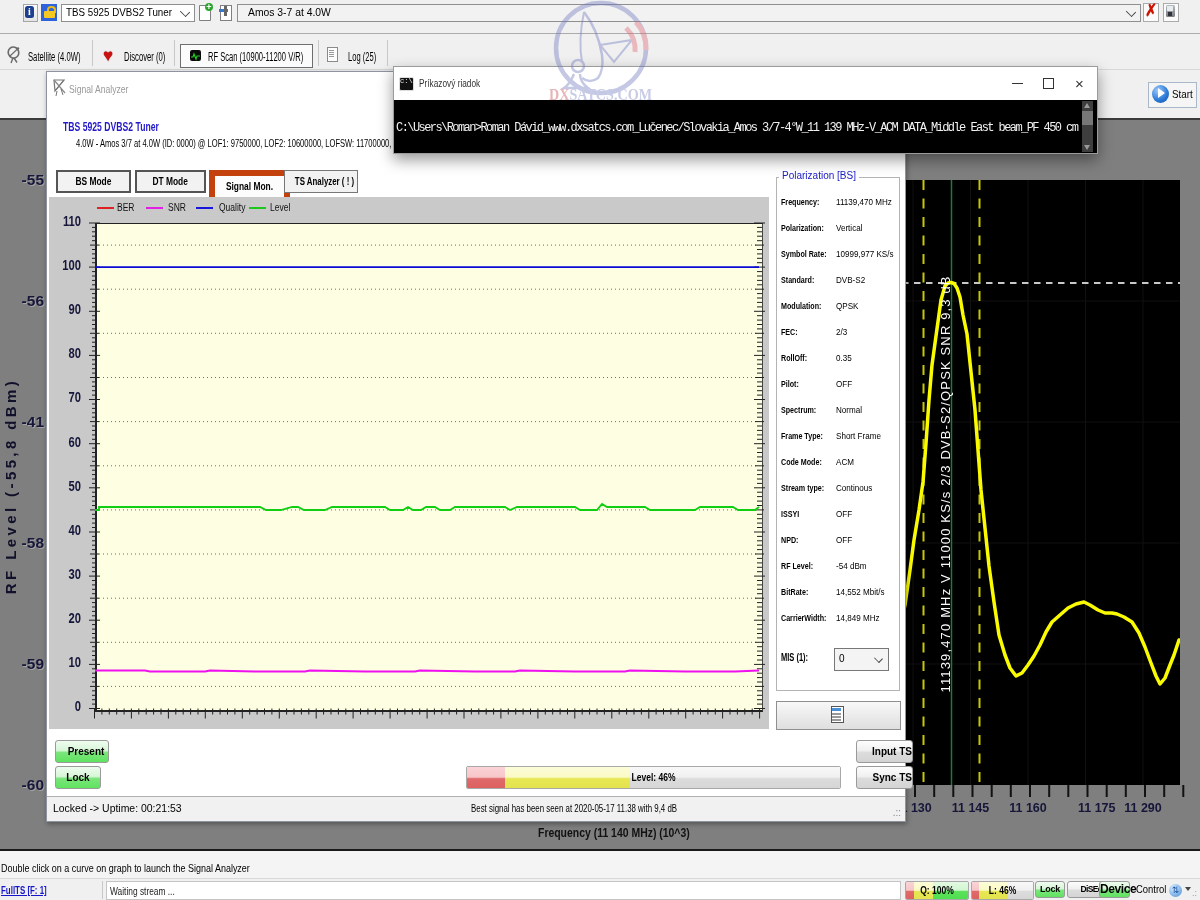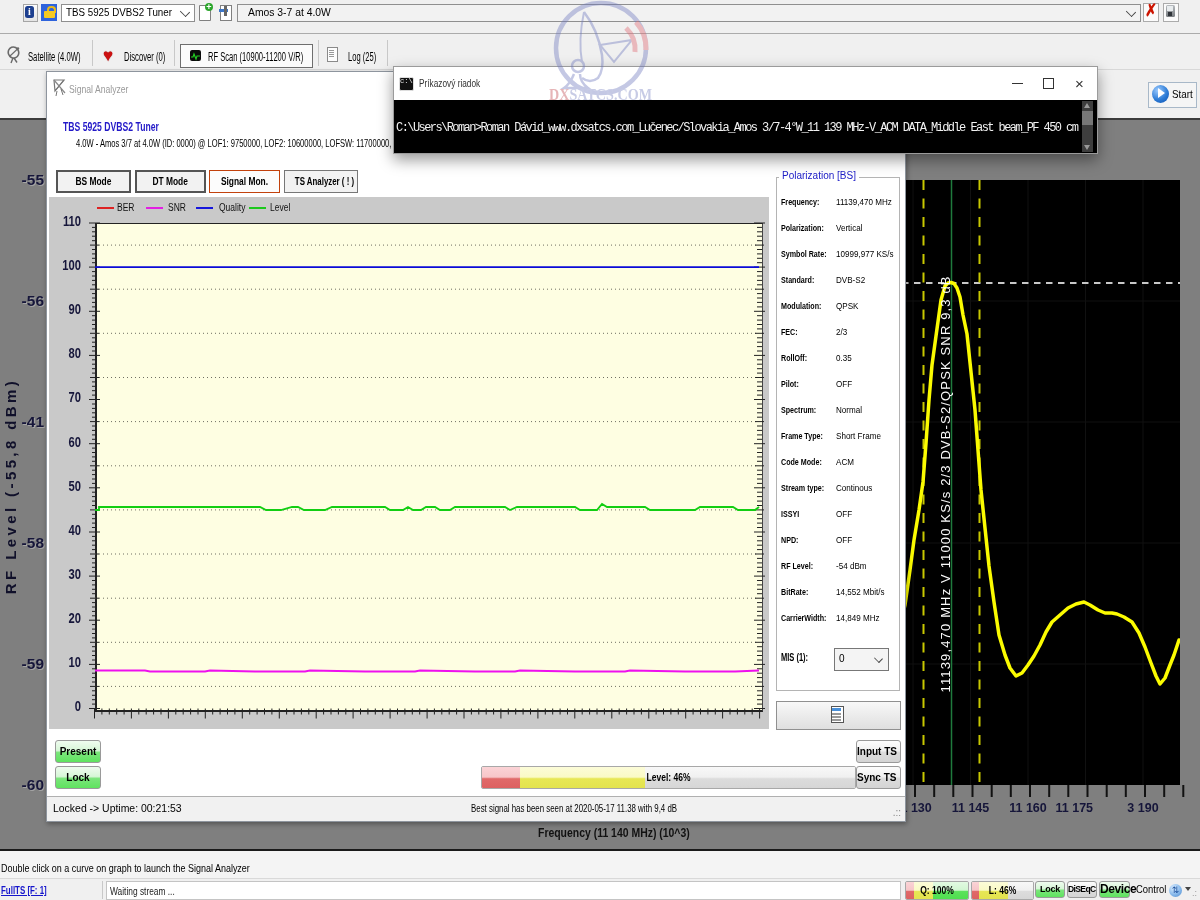--- a/index.html
+++ b/index.html
@@ -1,20 +1,20 @@
 <!DOCTYPE html>
 <html><head><meta charset="utf-8">
 <style>
 html,body{margin:0;padding:0;}
 body{width:1200px;height:900px;position:relative;overflow:hidden;background:#F0F0F0;
   font-family:"Liberation Sans",sans-serif;}
 .abs{position:absolute;}
 .sxl{transform-origin:left center;}
 .btn-green{background:linear-gradient(#EFFCEF 0%,#D7F6D7 45%,#7BE57B 55%,#5FE35F 100%);border:1px solid #9A9A9A;border-radius:3px;text-align:center;font-size:10px;font-weight:bold;color:#000;line-height:21px;}
-.btn-gray{background:linear-gradient(#FDFDFD 0%,#F0F0F0 45%,#DCDCDC 55%,#D4D4D4 100%);border:1px solid #9A9A9A;border-radius:3px;text-align:left;font-size:10px;font-weight:bold;color:#000;line-height:21px;}
+.btn-gray{background:linear-gradient(#FDFDFD 0%,#F0F0F0 45%,#DCDCDC 55%,#D4D4D4 100%);border:1px solid #9A9A9A;border-radius:3px;text-align:right;font-size:10px;font-weight:bold;color:#000;line-height:21px;padding-left:12px;}
 .meter{border:1px solid #A8A8A8;border-radius:2px;overflow:hidden;}
 .seg-red{background:linear-gradient(#FBD3D6 0%,#F7C6C9 48%,#E06A6A 56%,#DD6161 100%);}
 .seg-yellow{background:linear-gradient(#FCFCD8 0%,#FAFAC6 48%,#E7E755 56%,#E3E34E 100%);}
 .seg-green{background:linear-gradient(#E2FAE2 0%,#D2F6D2 48%,#5CE25C 56%,#4FDF4F 100%);}
 .seg-gray{background:linear-gradient(#F8F8F8 0%,#F0F0F0 48%,#DCDCDC 56%,#D6D6D6 100%);}
 .mtext{position:absolute;left:0;right:0;top:0;bottom:0;text-align:center;font-size:10px;font-weight:bold;color:#000;line-height:21px;transform:scale(.85,1);}
 .ylab2{position:absolute;width:30px;text-align:right;font-size:16px;font-weight:600;color:#16163A;transform:scale(.7,.95);transform-origin:right center;}
 .tpl{position:absolute;font-size:9.5px;font-weight:600;color:#000;transform:scale(.75,1);transform-origin:left center;white-space:nowrap;}
 .tpv{position:absolute;font-size:9.5px;color:#000;transform:scale(.85,1);transform-origin:left center;white-space:nowrap;}
 </style></head>
@@ -74,22 +74,22 @@
     <line x1="206.7" y1="0" x2="206.7" y2="12"></line>
       <line x1="225.8" y1="0" x2="225.8" y2="12"></line>
     <line x1="245" y1="0" x2="245" y2="12"></line>
       <line x1="264.2" y1="0" x2="264.2" y2="12"></line>
     <line x1="283.3" y1="0" x2="283.3" y2="12"></line>
   </g>
 </svg>
 <div class="abs xlab" style="left:883px;top:801px;width:60px;text-align:center;font-size:12.5px;font-weight:600;color:#16163A;">11 130</div>
 <div class="abs xlab" style="left:940.5px;top:801px;width:60px;text-align:center;font-size:12.5px;font-weight:600;color:#16163A;">11 145</div>
 <div class="abs xlab" style="left:998px;top:801px;width:60px;text-align:center;font-size:12.5px;font-weight:600;color:#16163A;">11 160</div>
-<div class="abs xlab" style="left:1055.5px;top:801px;width:60px;text-align:left;font-size:12.5px;font-weight:600;color:#16163A;">11 175</div>
-<div class="abs xlab" style="left:1113px;top:801px;width:60px;text-align:center;font-size:12.5px;font-weight:600;color:#16163A;">3 190</div>
+<div class="abs xlab" style="left:1055.5px;top:801px;width:60px;text-align:right;font-size:12.5px;font-weight:600;color:#16163A;">11 175</div>
+<div class="abs xlab" style="left:1113px;top:801px;width:60px;text-align:center;font-size:12.5px;font-weight:600;color:#16163A;">11 290</div>
 <div class="abs" style="left:538px;top:826px;font-size:12px;font-weight:bold;color:#111;white-space:nowrap;transform:scale(.87,1);transform-origin:left center;">Frequency (11 140 MHz) (10^3)</div>
 
 <div class="abs ylab" style="left:6px;top:170.5px;width:38px;text-align:right;font-size:15.5px;font-weight:700;color:#16163A;text-shadow:1px 1px 0 rgba(190,190,190,.6);">-55</div>
 <div class="abs ylab" style="left:6px;top:291.5px;width:38px;text-align:right;font-size:15.5px;font-weight:700;color:#16163A;text-shadow:1px 1px 0 rgba(190,190,190,.6);">-56</div>
 <div class="abs ylab" style="left:6px;top:412.5px;width:38px;text-align:right;font-size:15.5px;font-weight:700;color:#16163A;text-shadow:1px 1px 0 rgba(190,190,190,.6);">-41</div>
 <div class="abs ylab" style="left:6px;top:533.5px;width:38px;text-align:right;font-size:15.5px;font-weight:700;color:#16163A;text-shadow:1px 1px 0 rgba(190,190,190,.6);">-58</div>
 <div class="abs ylab" style="left:6px;top:654.5px;width:38px;text-align:right;font-size:15.5px;font-weight:700;color:#16163A;text-shadow:1px 1px 0 rgba(190,190,190,.6);">-59</div>
 <div class="abs ylab" style="left:6px;top:775.5px;width:38px;text-align:right;font-size:15.5px;font-weight:700;color:#16163A;text-shadow:1px 1px 0 rgba(190,190,190,.6);">-60</div>
 <div class="abs" style="left:-104px;top:478px;width:230px;height:16px;line-height:16px;transform:rotate(-90deg);transform-origin:center center;font-size:15px;font-weight:bold;color:#10102A;text-align:center;letter-spacing:3.4px;white-space:nowrap;">RF Level (-55,8 dBm)</div>
 
@@ -157,21 +157,21 @@
     <line x1="1" y1="1" x2="12" y2="14" stroke="#888" stroke-width="1.2"></line>
     <path d="M4,12 L3,17 M8,10 L10,16" stroke="#777" stroke-width="1"></path>
   </svg>
   <div class="abs sxl" style="left:22px;top:11px;font-size:11.5px;color:#9A9A9A;transform:scale(.75,1);white-space:nowrap;">Signal Analyzer</div>
 
   <div class="abs sxl" style="left:16px;top:47.5px;font-size:12px;font-weight:bold;color:#2319C8;transform:scale(.72,1);white-space:nowrap;">TBS 5925 DVBS2 Tuner</div>
   <div class="abs sxl" style="left:29px;top:65px;font-size:10.5px;color:#000;transform:scale(.72,1);white-space:nowrap;">4.0W - Amos 3/7 at 4.0W (ID: 0000) @ LOF1: 9750000, LOF2: 10600000, LOFSW: 11700000, LNB Power: ON</div>
 
   <div class="abs" style="left:9px;top:97.5px;width:71px;height:19px;background:#F2F2F2;border:2px solid #555;text-align:center;font-size:10.5px;font-weight:bold;line-height:19px;"><span style="display:inline-block;white-space:nowrap;transform:scale(0.8,1);transform-origin:center;">BS Mode</span></div>
   <div class="abs" style="left:88px;top:97.5px;width:67px;height:19px;background:#F2F2F2;border:2px solid #555;text-align:center;font-size:10.5px;font-weight:bold;line-height:19px;"><span style="display:inline-block;white-space:nowrap;transform:scale(0.8,1);transform-origin:center;">DT Mode</span></div>
-  <div class="abs" style="left:162px;top:97.5px;width:69px;height:21px;background:#FCFCFC;border:1px solid #c2410c;text-align:center;font-size:10.5px;font-weight:bold;line-height:21px;"><span style="display:inline-block;white-space:nowrap;transform:scale(0.8,1);transform-origin:center;">Signal Mon.</span></div>
+  <div class="abs" style="left:162px;top:97.5px;width:69px;height:21px;background:#FCFCFC;border:6px solid #c2410c;text-align:center;font-size:10.5px;font-weight:bold;line-height:21px;"><span style="display:inline-block;white-space:nowrap;transform:scale(0.8,1);transform-origin:center;">Signal Mon.</span></div>
   <div class="abs" style="left:237px;top:97.5px;width:72px;height:21px;background:#F2F2F2;border:1px solid #777;text-align:center;font-size:10.5px;font-weight:bold;line-height:21px;"><span style="display:inline-block;white-space:nowrap;transform:scale(0.75,1);transform-origin:center;">TS Analyzer ( ! )</span></div>
 
   <div class="abs" style="left:2px;top:125px;width:720px;height:532px;background:#C9C9C9;"></div>
 
   <div class="abs" style="left:50px;top:135px;width:17px;height:2px;background:#D22;"></div>
   <div class="abs sxl" style="left:70px;top:130px;font-size:10px;color:#111;transform:scale(.85,1);">BER</div>
   <div class="abs" style="left:99px;top:135px;width:17px;height:2px;background:#E31FE3;"></div>
   <div class="abs sxl" style="left:121px;top:130px;font-size:10px;color:#111;transform:scale(.85,1);">SNR</div>
   <div class="abs" style="left:149px;top:135px;width:17px;height:2px;background:#1616DC;"></div>
   <div class="abs sxl" style="left:172px;top:130px;font-size:10px;color:#111;transform:scale(.85,1);">Quality</div>
@@ -512,23 +512,23 @@
         <line x1="672.0" y1="15.4" x2="677.0" y2="15.4"></line>
         <line x1="669.0" y1="11.0" x2="680.0" y2="11.0"></line>
       </g>
       <line x1="10" y1="55.1" x2="674" y2="55.1" stroke="#0B0BD8" stroke-width="1.8"></line>
 
     <polyline id="greenline" fill="none" stroke="#12CE12" stroke-width="1.8" points="10.0,298.0 14.0,298.0 14.0,295.0 175.0,295.0 181.0,298.0 196.0,298.0 207.0,295.0 213.0,295.0 219.0,298.0 240.0,298.0 247.0,295.0 300.0,295.0 305.0,298.0 318.0,298.0 323.0,295.0 328.0,298.0 336.0,298.0 341.0,295.0 350.0,295.0 355.0,298.0 365.0,298.0 370.0,295.0 420.0,295.0 425.0,298.0 432.0,295.0 490.0,295.0 495.0,298.0 512.0,298.0 517.0,292.0 522.0,295.0 560.0,295.0 565.0,298.0 610.0,298.0 615.0,295.0 648.0,295.0 653.0,298.0 670.0,298.0 674.0,295.0"></polyline>
 
     <polyline id="magline" fill="none" stroke="#EE10EE" stroke-width="1.8" points="10.0,458.5 60.0,458.5 65.0,459.5 120.0,459.5 125.0,458.5 170.0,459.5 220.0,459.5 225.0,458.5 280.0,459.5 330.0,459.5 335.0,458.5 390.0,459.5 430.0,459.5 435.0,458.5 490.0,459.5 540.0,459.5 545.0,458.5 600.0,459.5 650.0,459.5 674.0,458.5"></polyline>
   </svg>
 
-  <div class="abs btn-green" style="left:8px;top:667.5px;width:44px;height:21px;">Present</div>
+  <div class="abs btn-green" style="left:8px;top:667.5px;width:44px;height:21px;padding-left:8px;">Present</div>
   <div class="abs btn-green" style="left:8px;top:693.5px;width:44px;height:21px;">Lock</div>
-  <div class="abs meter" style="left:434px;top:693.5px;width:373px;height:21px;">
+  <div class="abs meter" style="left:419px;top:693.5px;width:373px;height:21px;">
     <div style="position:absolute;left:0;top:0;bottom:0;width:38px;" class="seg-red"></div>
     <div style="position:absolute;left:38px;top:0;bottom:0;width:125px;" class="seg-yellow"></div>
     <div style="position:absolute;left:163px;top:0;right:0;bottom:0;" class="seg-gray"></div>
     <div class="mtext">Level: 46%</div>
   </div>
   <div class="abs btn-gray" style="left:809px;top:667.5px;width:43px;height:21px;">Input TS</div>
   <div class="abs btn-gray" style="left:809px;top:693.5px;width:43px;height:21px;">Sync TS</div>
 
   <div class="abs" style="left:0;top:724px;width:858px;height:1px;background:#B0B0B0;"></div>
   <div class="abs" style="left:0;top:725px;width:858px;height:24px;background:#F1F1F1;"></div>

